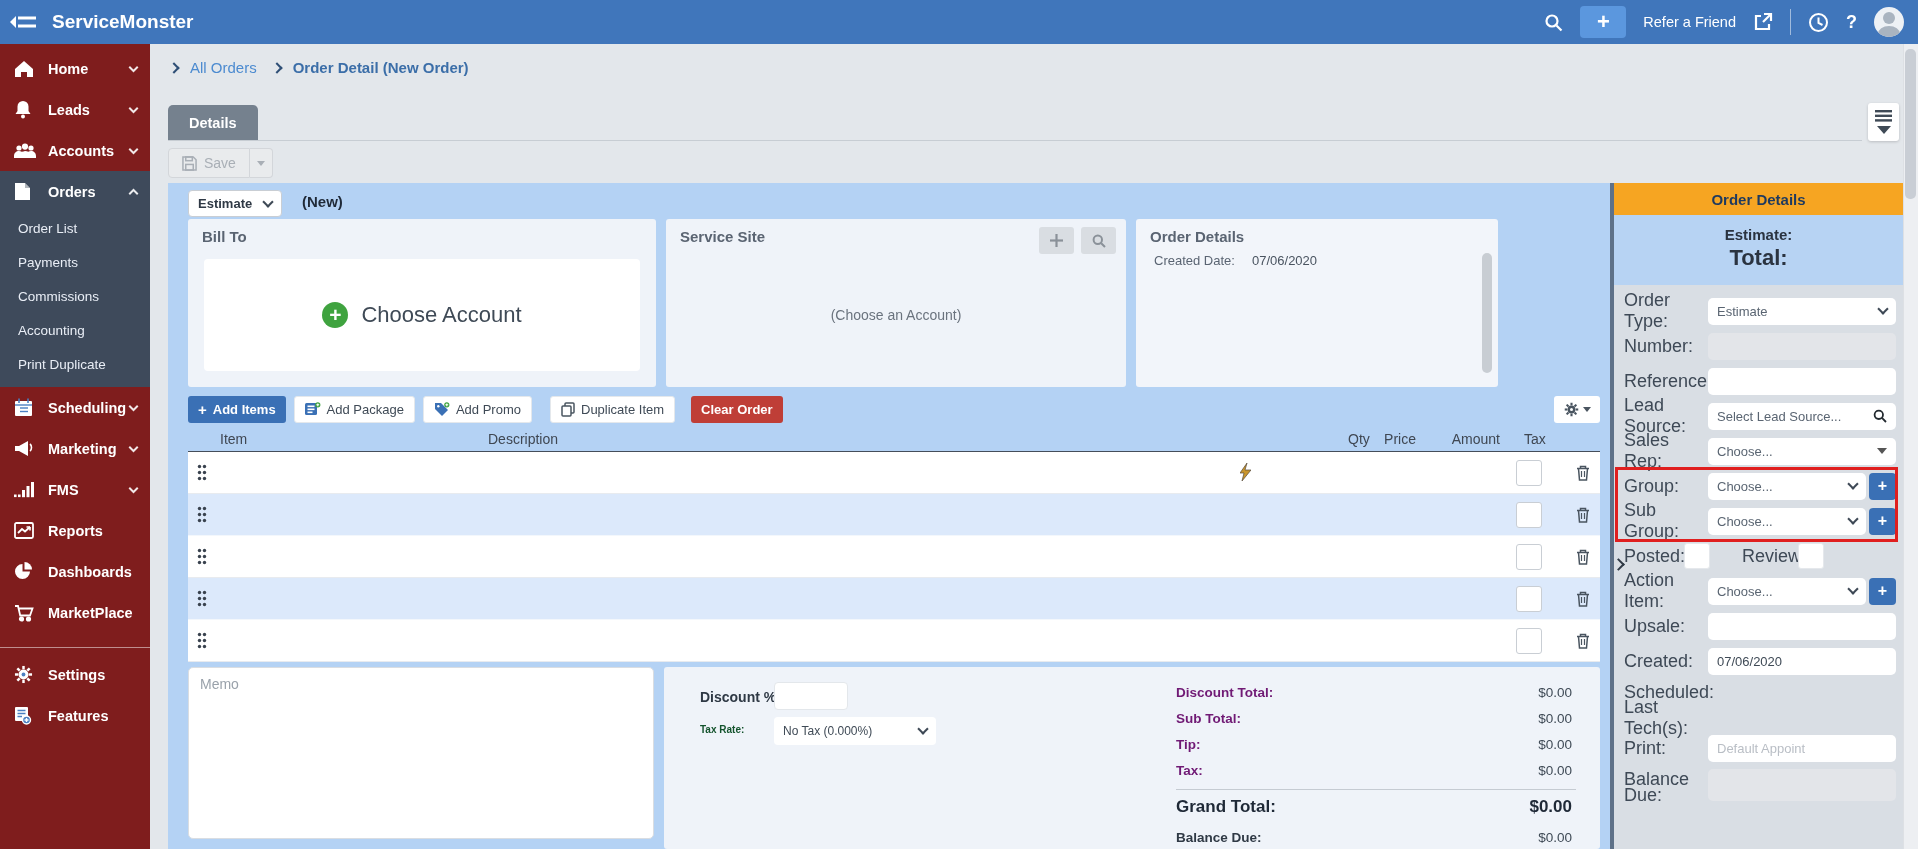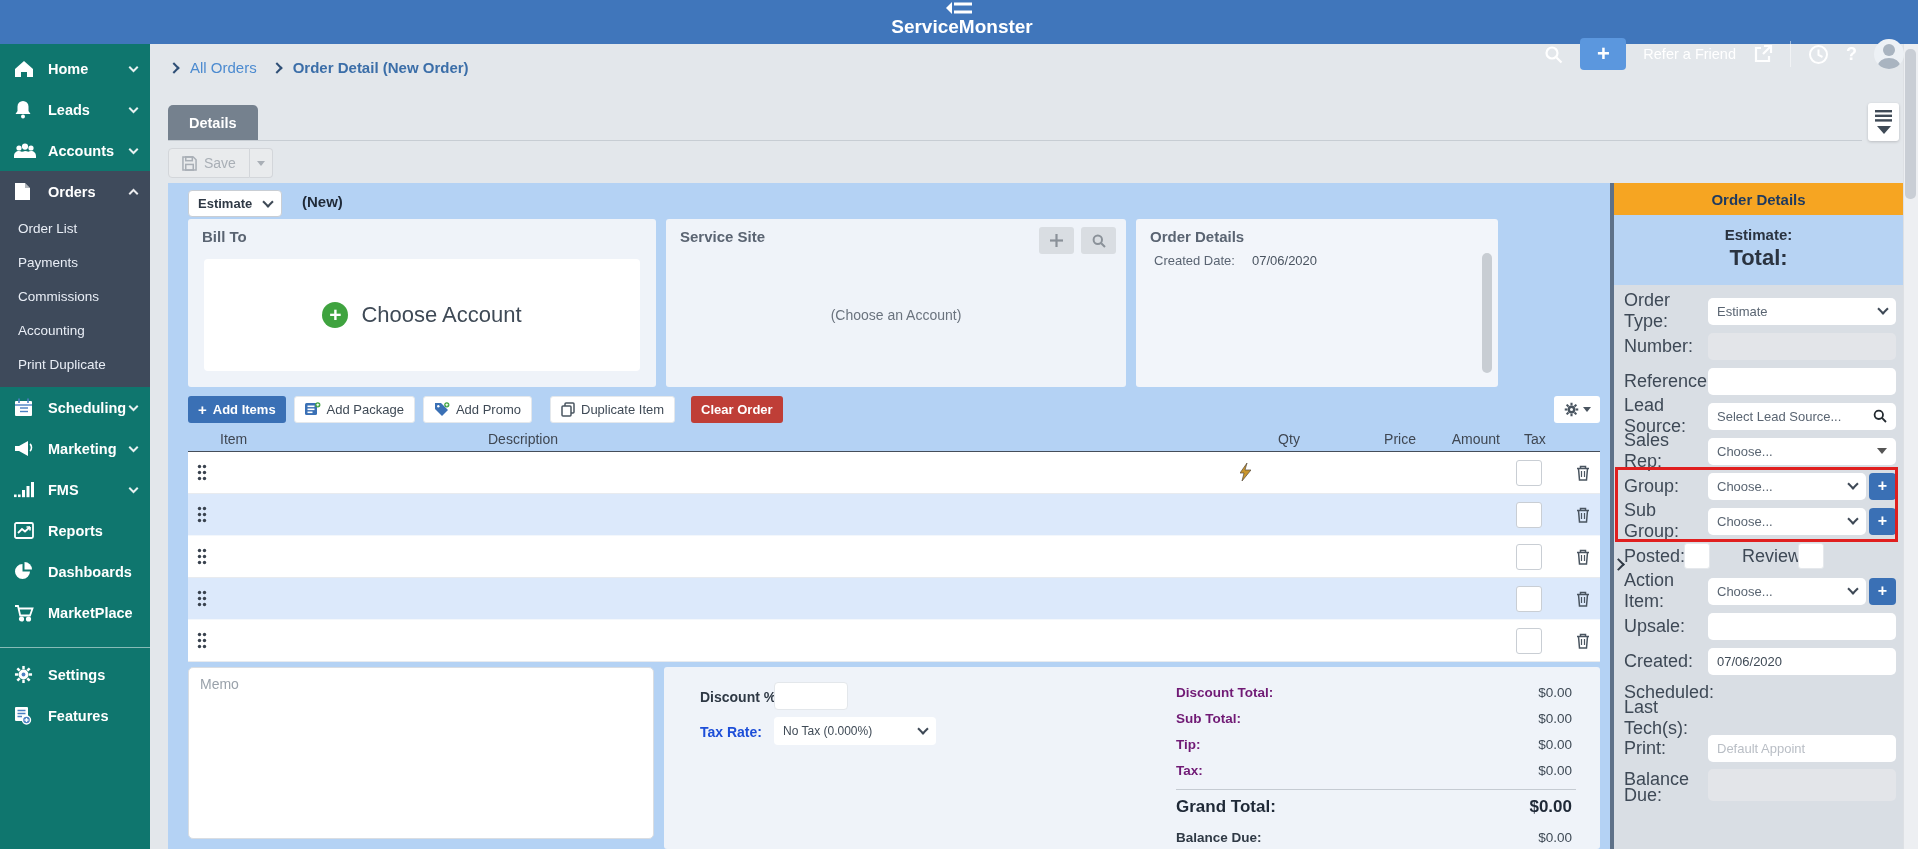--- a/index.html
+++ b/index.html
@@ -2,33 +2,33 @@
 <html><head>
 <meta charset="utf-8">
 <style>
   * { margin:0; padding:0; box-sizing:border-box; }
   html,body { background:#cfd4d9; }
   #stage{
     position:relative; width:1918px; height:849px; overflow:hidden;
     background:#E3E7EB; font-family:"Liberation Sans",sans-serif;
   }
   
-  .topbar{position:absolute;top:0;left:0;right:0;height:44px;background:#4076BB;display:flex;align-items:center;color:#fff;z-index:6;flex-direction:column;}
+  .topbar{position:absolute;top:0;left:0;right:0;height:44px;background:#4076BB;display:flex;align-items:center;color:#fff;z-index:6;}
   .tb-collapse{width:46px;display:flex;justify-content:center;align-items:center;cursor:pointer;}
   .tb-title{font-size:19px;font-weight:bold;margin-left:6px;}
   .tb-right{margin-left:auto;display:flex;align-items:center;gap:17px;padding-right:14px;}
   .tb-plus{width:46px;height:32px;background:#5B97DE;border-radius:4px;display:flex;align-items:center;justify-content:center;font-size:22px;font-weight:bold;cursor:pointer;}
   .tb-refer{font-size:14.5px;cursor:pointer;}
   .tb-vdiv{width:1px;height:26px;background:rgba(255,255,255,.5);}
   .tb-help{font-size:18px;font-weight:bold;cursor:pointer;}
   .tb-avatar{width:30px;height:30px;border-radius:50%;background:#EDF1F5;position:relative;overflow:hidden;cursor:pointer;}
   .tb-avatar .head{position:absolute;left:9px;top:5px;width:12px;height:12px;border-radius:50%;background:#A9B4C0;}
   .tb-avatar .body{position:absolute;left:4px;top:19px;width:22px;height:16px;border-radius:50%;background:#A9B4C0;}
   
-  .sidebar{position:absolute;top:44px;left:0;width:150px;bottom:0;background:#0f766e;color:#fff;padding-top:4px;}
+  .sidebar{position:absolute;top:44px;left:0;width:150px;bottom:0;background:#7f1d1d;color:#fff;padding-top:4px;}
   .nav-item{display:flex;align-items:center;height:41px;padding:0 13px 0 14px;font-weight:bold;font-size:14.5px;cursor:pointer;}
   .nav-icon{width:22px;height:19px;margin-right:12px;flex:none;display:flex;align-items:center;}
   .nav-chev{margin-left:auto;width:7px;height:7px;border-right:2px solid rgba(255,255,255,.9);border-bottom:2px solid rgba(255,255,255,.9);transform:rotate(45deg);margin-top:-3px;}
   .nav-chev.up{transform:rotate(-135deg);margin-top:4px;}
   .orders-block{background:#3E4A5B;padding-bottom:5px;}
   .sub-item{height:34px;line-height:34px;padding-left:18px;font-size:13.5px;color:#E9EEF6;cursor:pointer;}
   .sidebar-divider{border-top:1px solid rgba(255,255,255,.5);margin:14px 0 6px 0;}
   
   .content{position:absolute;left:150px;top:44px;right:0;bottom:0;}
   .breadcrumb{position:absolute;left:18px;top:15px;display:flex;align-items:center;font-size:15px;}
@@ -67,37 +67,37 @@
   .btn{height:27px;border-radius:3px;font-size:13px;display:inline-flex;align-items:center;padding:0 10px;gap:6px;background:#fff;color:#3F4A56;border:1px solid #E4E8EC;cursor:pointer;white-space:nowrap;}
   .btn.primary{background:#3A70B5;color:#fff;border:none;font-weight:bold;}
   .btn.danger{background:#BF3E37;color:#fff;border:none;margin-left:8px;font-weight:bold;}
   .btn.dup{margin-left:10px;}
   .gear-btn{margin-left:auto;width:46px;height:27px;background:#fff;border-radius:3px;display:flex;align-items:center;justify-content:center;gap:4px;color:#4A5560;cursor:pointer;}
   .tri-sm{width:0;height:0;border-left:4px solid transparent;border-right:4px solid transparent;border-top:5px solid #4A5560;}
   .ithead{position:relative;height:24px;font-size:14px;color:#3F4752;border-bottom:1px solid #454E5A;margin-top:5px;}
   .ithead span{position:absolute;top:3px;}
   .h-item{left:32px;}
   .h-desc{left:300px;}
-  .h-qty{left:1076px;width:50px;text-align:center;}
+  .h-qty{left:1160px;width:50px;text-align:left;}
   .h-price{left:1178px;width:50px;text-align:right;}
   .h-amount{left:1246px;width:66px;text-align:right;}
   .h-tax{left:1336px;}
   .itrow{position:relative;height:42px;background:#fff;border-bottom:1px solid #E8EBEF;}
   .itrow.alt{background:#DCE9FB;border-bottom:1px solid #F3F7FC;}
   .drag{position:absolute;left:9px;top:12px;cursor:grab;}
   .bolt{position:absolute;left:1052px;top:11px;cursor:pointer;}
   .taxbox{position:absolute;left:1328px;top:8px;width:26px;height:26px;background:#fff;border:1px solid #C9CED4;border-radius:3px;cursor:pointer;}
   .rowtrash{position:absolute;left:1388px;top:13px;color:#4A5560;cursor:pointer;}
   
   .memo{position:absolute;left:20px;top:484px;width:466px;height:172px;background:#fff;border:1px solid #D9DDE2;border-radius:5px;padding:8px 11px;font-size:14px;color:#333;resize:none;outline:none;font-family:"Liberation Sans",sans-serif;}
   .memo::placeholder{color:#9AA2AB;}
   .sumpanel{position:absolute;left:496px;top:484px;width:936px;height:182px;background:#EFF3F9;border-radius:3px;}
   .disc-label{position:absolute;left:36px;top:22px;font-weight:bold;font-size:14px;color:#2F3945;}
   .disc-input{position:absolute;left:110px;top:15px;width:74px;height:28px;background:#fff;border:1px solid #E3E7EB;border-radius:4px;padding:0 7px;font-size:13px;outline:none;}
-  .taxr-label{position:absolute;left:36px;top:57px;font-weight:bold;font-size:14px;color:#1d4ed8;}
+  .taxr-label{position:absolute;left:36px;top:57px;font-weight:bold;font-size:10px;color:#14532d;}
   .taxr-select{position:absolute;left:110px;top:50px;width:162px;height:28px;background:#fff;border-radius:4px;display:flex;align-items:center;justify-content:space-between;padding:0 9px;font-size:12px;color:#3F4A56;cursor:pointer;}
   .t-label{position:absolute;left:512px;font-weight:bold;font-size:13.5px;color:#701a75;}
   .t-value{position:absolute;right:28px;font-size:13.5px;color:#3F4A56;}
   .t-div{position:absolute;left:512px;right:24px;top:122px;height:1px;background:#C5CBD2;}
   .g-label{position:absolute;left:512px;top:130px;font-weight:bold;font-size:17px;color:#1F2937;}
   .g-value{position:absolute;right:28px;top:130px;font-weight:bold;font-size:17px;color:#1F2937;}
   .b-label{position:absolute;left:512px;top:163px;font-weight:bold;font-size:13.5px;color:#2F3945;}
   .b-value{position:absolute;right:28px;top:163px;font-size:13.5px;color:#3F4A56;}
   
   .vdivider{position:absolute;left:1460px;top:139px;width:4px;bottom:0;background:#5E7188;}

